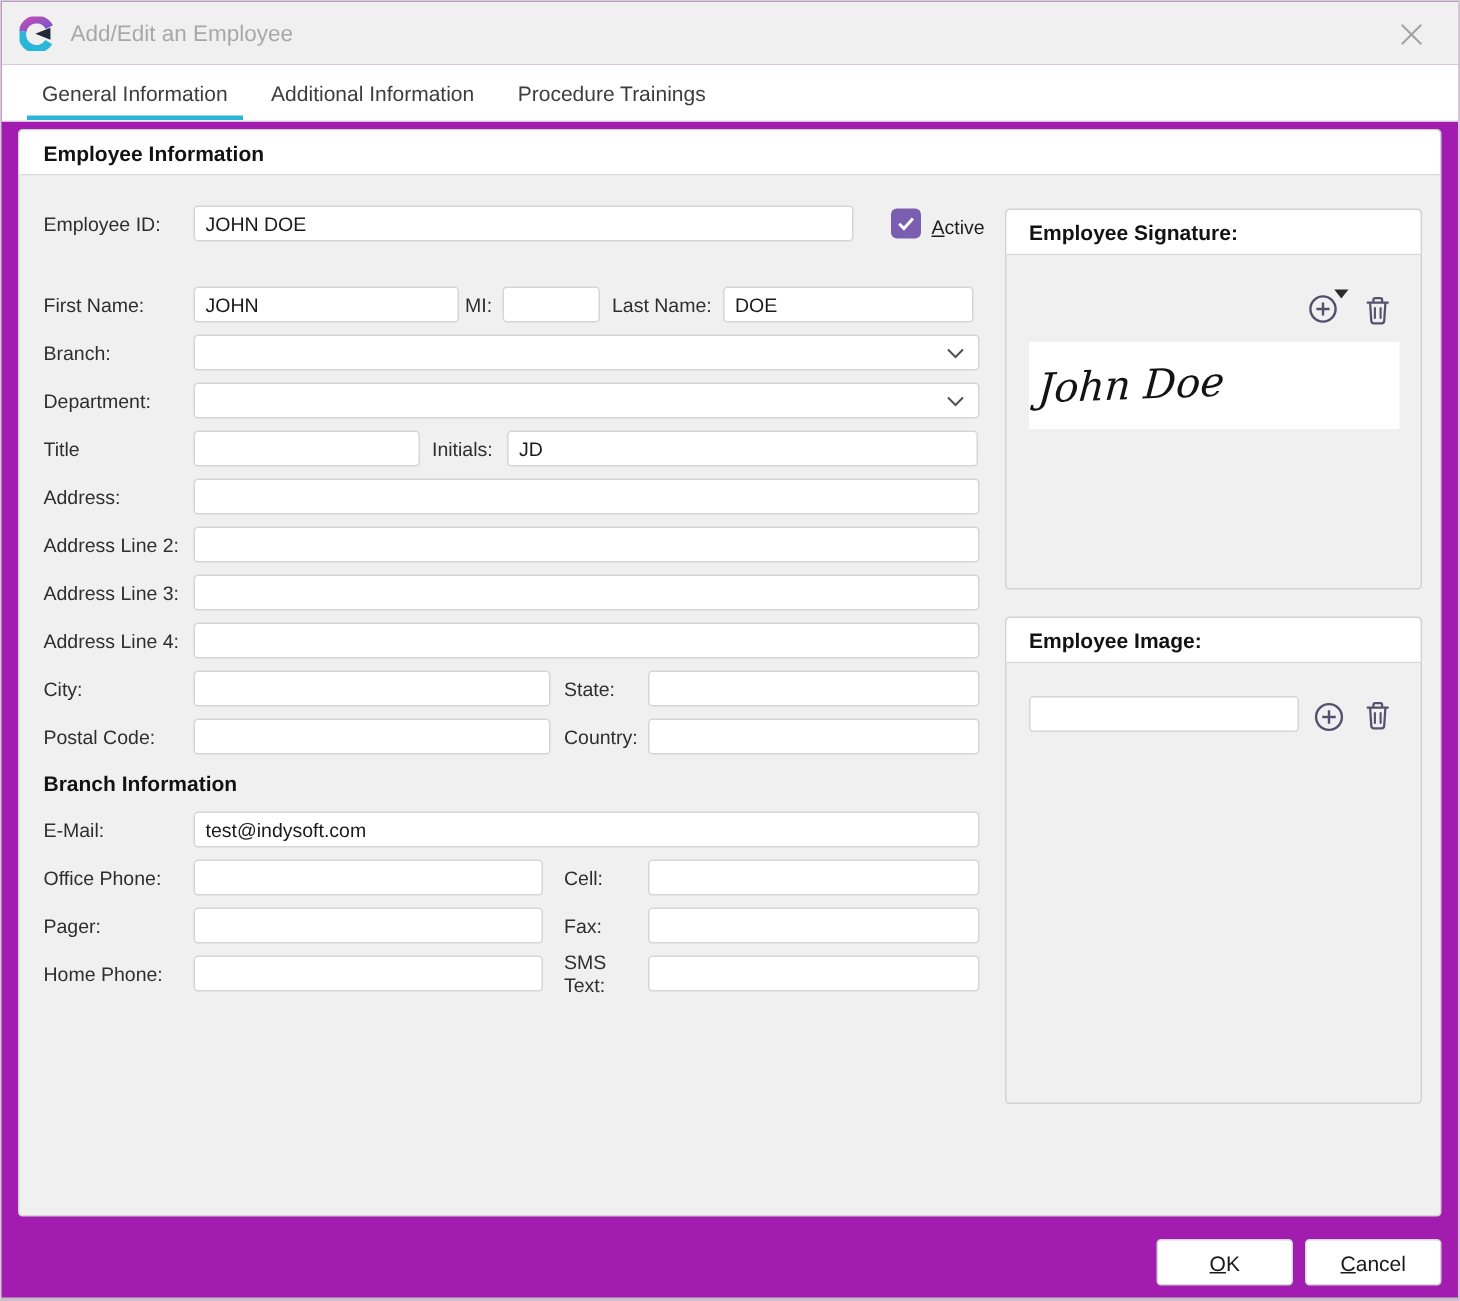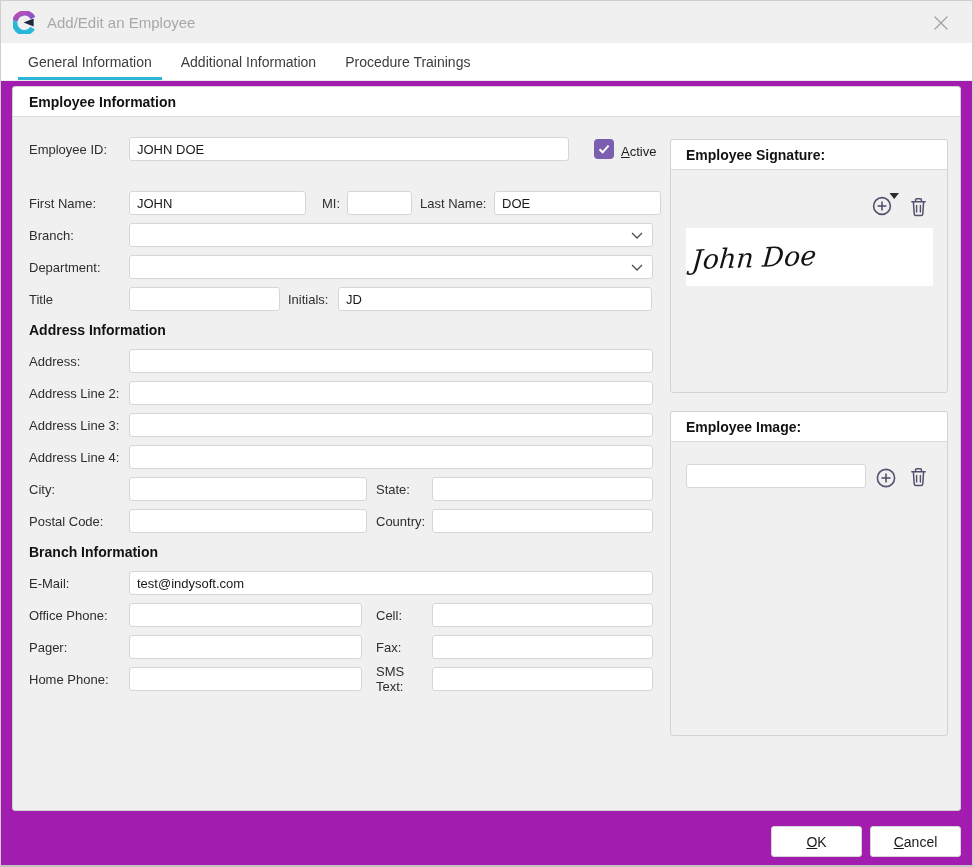--- a/index.html
+++ b/index.html
@@ -56,21 +56,21 @@
     display: flex; align-items: center; padding-left: 16px;
     font-weight: bold; font-size: 14px; color: #121212;
   }
 
   
   .form { position: absolute; left: 16px; top: 50px; width: 626px; }
   .row { display: flex; align-items: center; height: 24px; margin-bottom: 8px; }
   .row.gap-lg { margin-bottom: 30px; }
   .lbl { width: 100px; flex: none; font-size: 13px; color: #2e2e2e; }
   .mlbl { flex: none; font-size: 13px; color: #2e2e2e; }
-  .ml-mi   { margin-left: 16px;  width: 25px; }
+  .ml-mi   { margin-left: 4px;  width: 25px; }
   .ml-last { margin-left: 8px;  width: 74px; }
   .ml-init { margin-left: 8px;  width: 50px; }
   .ml-a    { margin-left: 9px;  width: 56px; }
   .ml-c    { margin-left: 14px; width: 56px; }
 
   .inp {
     height: 24px; background: #fff; border: 1px solid #d6d6d6; border-radius: 3px;
     font-size: 13px; color: #1a1a1a; padding: 0 7px; font-family: inherit; outline: none;
     flex: none;
   }
@@ -217,21 +217,20 @@
         </div>
       </div>
 
       <div class="row">
         <span class="lbl">Title</span>
         <input class="inp w151" value="" style="">
         <span class="mlbl ml-init">Initials:</span>
         <input class="inp w314" value="JD" style="">
       </div>
 
-      <div class="section-hdr">Address Information</div>
 
       <div class="row">
         <span class="lbl">Address:</span>
         <input class="inp w524" value="" style="">
       </div>
       <div class="row">
         <span class="lbl">Address Line 2:</span>
         <input class="inp w524" value="" style="">
       </div>
       <div class="row">

